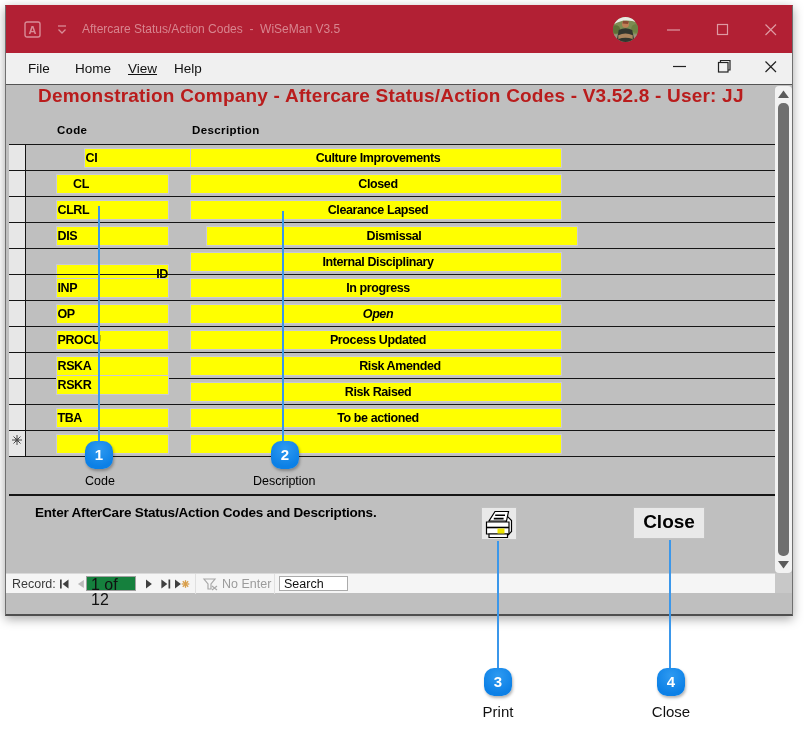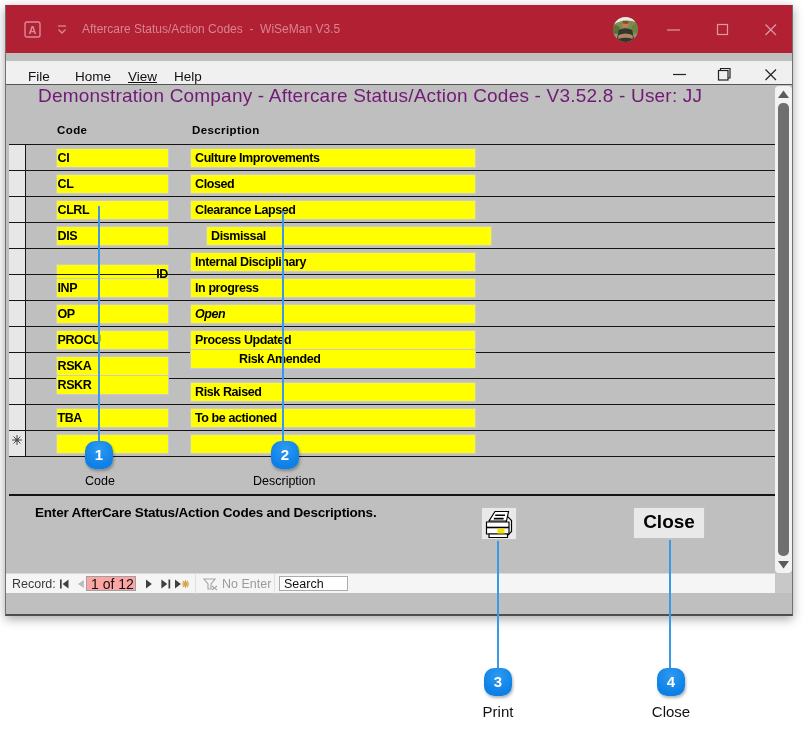--- a/index.html
+++ b/index.html
@@ -1,32 +1,32 @@
 <!DOCTYPE html>
 <html><head>
 <meta charset="utf-8">
 <style>
 * { margin:0; padding:0; box-sizing:border-box; }
 html,body { width:804px; height:734px; background:#fff; font-family:"Liberation Sans", sans-serif; overflow:hidden; }
 .abs { position:absolute; }
 #win { position:absolute; left:5px; top:5px; width:788px; height:611px; border:1px solid #707070; box-shadow: 0 3px 10px rgba(0,0,0,0.35); background:#BFBFBF; border-top:1px solid #B22034; border-bottom:2px solid #4F4F4F; }
 #titlebar { position:absolute; left:0; top:0; width:786px; height:47px; background:#B22034; }
 #titletext { position:absolute; left:76px; top:16px; font-size:12px; color:#D8858F; white-space:pre; }
-#menubar { position:absolute; left:0; top:47px; width:786px; height:31px; background:#F0F0F0;margin-top:8px; }
+#menubar { position:absolute; left:0; top:47px; width:786px; height:31px; background:#F0F0F0; }
 .menuitem { position:absolute; top:8px; font-size:13.5px; color:#111; }
 #formtopline { position:absolute; left:0; top:78px; width:786px; height:1px; background:#545454; }
 #form { position:absolute; left:0; top:79px; width:786px; height:529px; background:#BFBFBF; }
-#hdrtext { position:absolute; left:32px; top:0px; font-size:19px; letter-spacing:0.2px; color:#701a75; }
+#hdrtext { position:absolute; left:32px; top:0px; font-size:19px; letter-spacing:0.2px; color:#b91c1c;font-weight:bold; }
 .colhdr { position:absolute; top:39px; font-size:11.5px; letter-spacing:0.4px; font-weight:bold; color:#000; }
 .rline { position:absolute; left:3px; width:768px; height:1px; background:#151515; }
 .sel { position:absolute; left:3px; width:17px; height:25px; background:#E7E7E7; border-right:1px solid #151515; }
 .sel.star { text-align:center; }
 .fld { position:absolute; height:20px; background:#FFFF00; border:1px solid #C9C9D6; font-size:12.5px; letter-spacing:-0.4px; font-weight:bold; color:#000; line-height:18px; padding-left:0.5px; overflow:hidden; }
 .fld.code { left:50px; width:113px; }
-.fld.desc { left:184px; width:286px; padding-left:4px; }
+.fld.desc { left:184px; width:372px; padding-left:4px;text-align:center; }
 .ftlabel { position:absolute; font-size:12.5px; color:#000; }
 #sepline { position:absolute; left:3px; top:409px; width:768px; height:2px; background:#151515; }
 #msg { position:absolute; left:29px; top:420px; font-size:13.5px; letter-spacing:-0.2px; font-weight:bold; color:#000; }
 #printbtn { position:absolute; left:475px; top:422px; width:36px; height:33px; background:#E9E9E9; border:1px solid #c2c2c2; }
 #closebtn { position:absolute; left:627px; top:422px; width:72px; height:32px; background:#E9E9E9; border:1px solid #c2c2c2; font-size:19px; font-weight:bold; color:#000; text-align:center; line-height:28px; }
 #vscroll { position:absolute; left:769px; top:1px; width:17px; height:487px; background:#F2F2F2; border-radius:4px; }
 #vthumb { position:absolute; left:772px; top:18px; width:11px; height:453px; background:#6F6F6F; border-radius:5px; }
 #recbar { position:absolute; left:0px; top:488px; width:769px; height:20px; background:#F5F5F5; border-top:1px solid #D9D9D9; }
 #sbcorner { position:absolute; left:769px; top:488px; width:17px; height:20px; background:#C8C8C8; }
 #statusbar { position:absolute; left:0px; top:508px; width:786px; height:21px; background:#F0F0F0; border-top:1px solid #D5D5D5; font-size:12px; color:#1c1c1c; }
@@ -84,25 +84,25 @@
       <path d="M110.5 8.5 L121 19 M121 8.5 L110.5 19" stroke="#222" stroke-width="1.2"></path>
     </svg>
   </div>
   <div id="formtopline"></div>
   <div id="form">
     <div id="hdrtext">Demonstration Company - Aftercare Status/Action Codes - V3.52.8 - User: JJ</div>
     <div class="colhdr" style="left:51px;">Code</div>
     <div class="colhdr" style="left:186px;">Description</div>
     <div class="rline" style="top:59px;"></div>
 <div class="sel" style="top:60px;"></div>
-<div class="fld code" style="top:63px;">CI</div>
+<div class="fld code" style="top:63px;margin-left:28px;">CI</div>
 <div class="fld desc" style="top:63px;">Culture Improvements</div>
 <div class="rline" style="top:85px;"></div>
 <div class="sel" style="top:86px;"></div>
-<div class="fld code" style="top:89px;">CL</div>
+<div class="fld code" style="top:89px;padding-left:16px;">CL</div>
 <div class="fld desc" style="top:89px;">Closed</div>
 <div class="rline" style="top:111px;"></div>
 <div class="sel" style="top:112px;"></div>
 <div class="fld code" style="top:115px;">CLRL</div>
 <div class="fld desc" style="top:115px;">Clearance Lapsed</div>
 <div class="rline" style="top:137px;"></div>
 <div class="sel" style="top:138px;"></div>
 <div class="fld code" style="top:141px;">DIS</div>
 <div class="fld desc" style="top:141px;margin-left:16px;">Dismissal</div>
 <div class="rline" style="top:163px;"></div>
@@ -117,21 +117,21 @@
 <div class="sel" style="top:216px;"></div>
 <div class="fld code" style="top:219px;">OP</div>
 <div class="fld desc" style="top:219px;font-style:italic;">Open</div>
 <div class="rline" style="top:241px;"></div>
 <div class="sel" style="top:242px;"></div>
 <div class="fld code" style="top:245px;">PROCU</div>
 <div class="fld desc" style="top:245px;">Process Updated</div>
 <div class="rline" style="top:267px;"></div>
 <div class="sel" style="top:268px;"></div>
 <div class="fld code" style="top:271px;">RSKA</div>
-<div class="fld desc" style="top:264px;padding-left:48px;">Risk Amended</div>
+<div class="fld desc" style="top:271px;padding-left:48px;">Risk Amended</div>
 <div class="rline" style="top:293px;"></div>
 <div class="sel" style="top:294px;"></div>
 <div class="fld code" style="top:290px;">RSKR</div>
 <div class="fld desc" style="top:297px;">Risk Raised</div>
 <div class="rline" style="top:319px;"></div>
 <div class="sel" style="top:320px;"></div>
 <div class="fld code" style="top:323px;">TBA</div>
 <div class="fld desc" style="top:323px;">To be actioned</div>
 <div class="rline" style="top:345px;"></div>
 <div class="sel star" style="top:346px;"><svg width="10" height="10" viewBox="0 0 10 10" style="margin-top:3px;">
@@ -183,21 +183,21 @@
           <rect x="110.5" y="1.5" width="1.7" height="9"></rect>
           <path d="M117 1.5 L117 10.5 L122.9 6 Z"></path>
         </g>
         <g stroke="#D89E4A" stroke-width="1.3">
           <line x1="127.5" y1="2.2" x2="127.5" y2="9.8"></line>
           <line x1="123.7" y1="6" x2="131.3" y2="6"></line>
           <line x1="124.8" y1="3.3" x2="130.2" y2="8.7"></line>
           <line x1="130.2" y1="3.3" x2="124.8" y2="8.7"></line>
         </g>
       </svg>
-      <div class="abs" style="left:80px;top:2px;width:50px;height:15px;background:#fca5a5;border:1px solid #A0A0A0;font-size:14px;color:#111;padding:0 0 0 4px;line-height:15px;">1 of 12</div>
+      <div class="abs" style="left:80px;top:2px;width:50px;height:15px;background:#15803d;border:1px solid #A0A0A0;font-size:16px;color:#111;padding:0 0 0 4px;line-height:15px;">1 of 12</div>
       <div class="abs" style="left:189px;top:0px;width:1px;height:20px;background:#E0E0E0;"></div>
       <svg class="abs" style="left:196px;top:3px;" width="16" height="14" viewBox="0 0 16 14">
         <path d="M2 2 L13 2 L9 7 L9 12 L6 12 L6 7 Z" fill="none" stroke="#A8A8A8" stroke-width="1.2"></path>
         <path d="M10 9 L15 13 M15 9 L10 13" stroke="#A8A8A8" stroke-width="1.2"></path>
       </svg>
       <div class="navtxt" style="left:216px;color:#9B9B9B;">No Enter</div>
       <div class="abs" style="left:268px;top:0px;width:1px;height:20px;background:#E0E0E0;"></div>
       <div class="abs" style="left:273px;top:2px;width:69px;height:15px;background:#fff;border:1px solid #ABABAB;font-size:12.5px;color:#111;padding:0 0 0 4px;line-height:15px;">Search</div>
     </div>
     <div id="sbcorner"></div>

